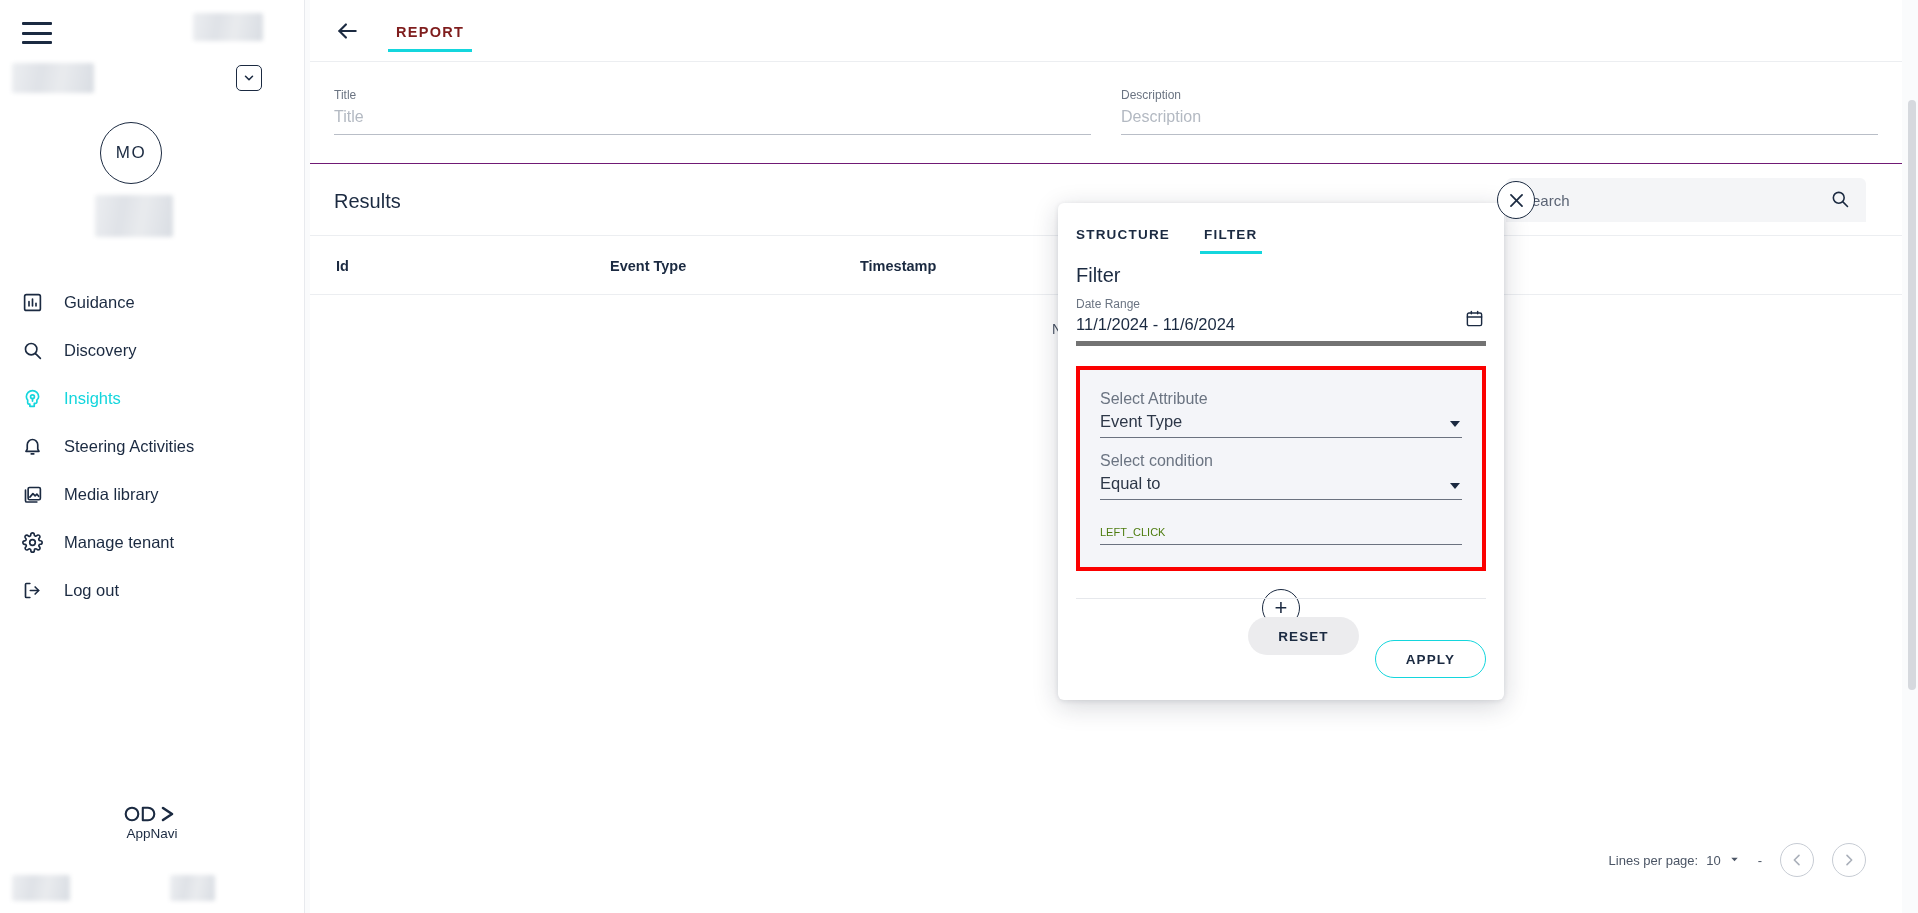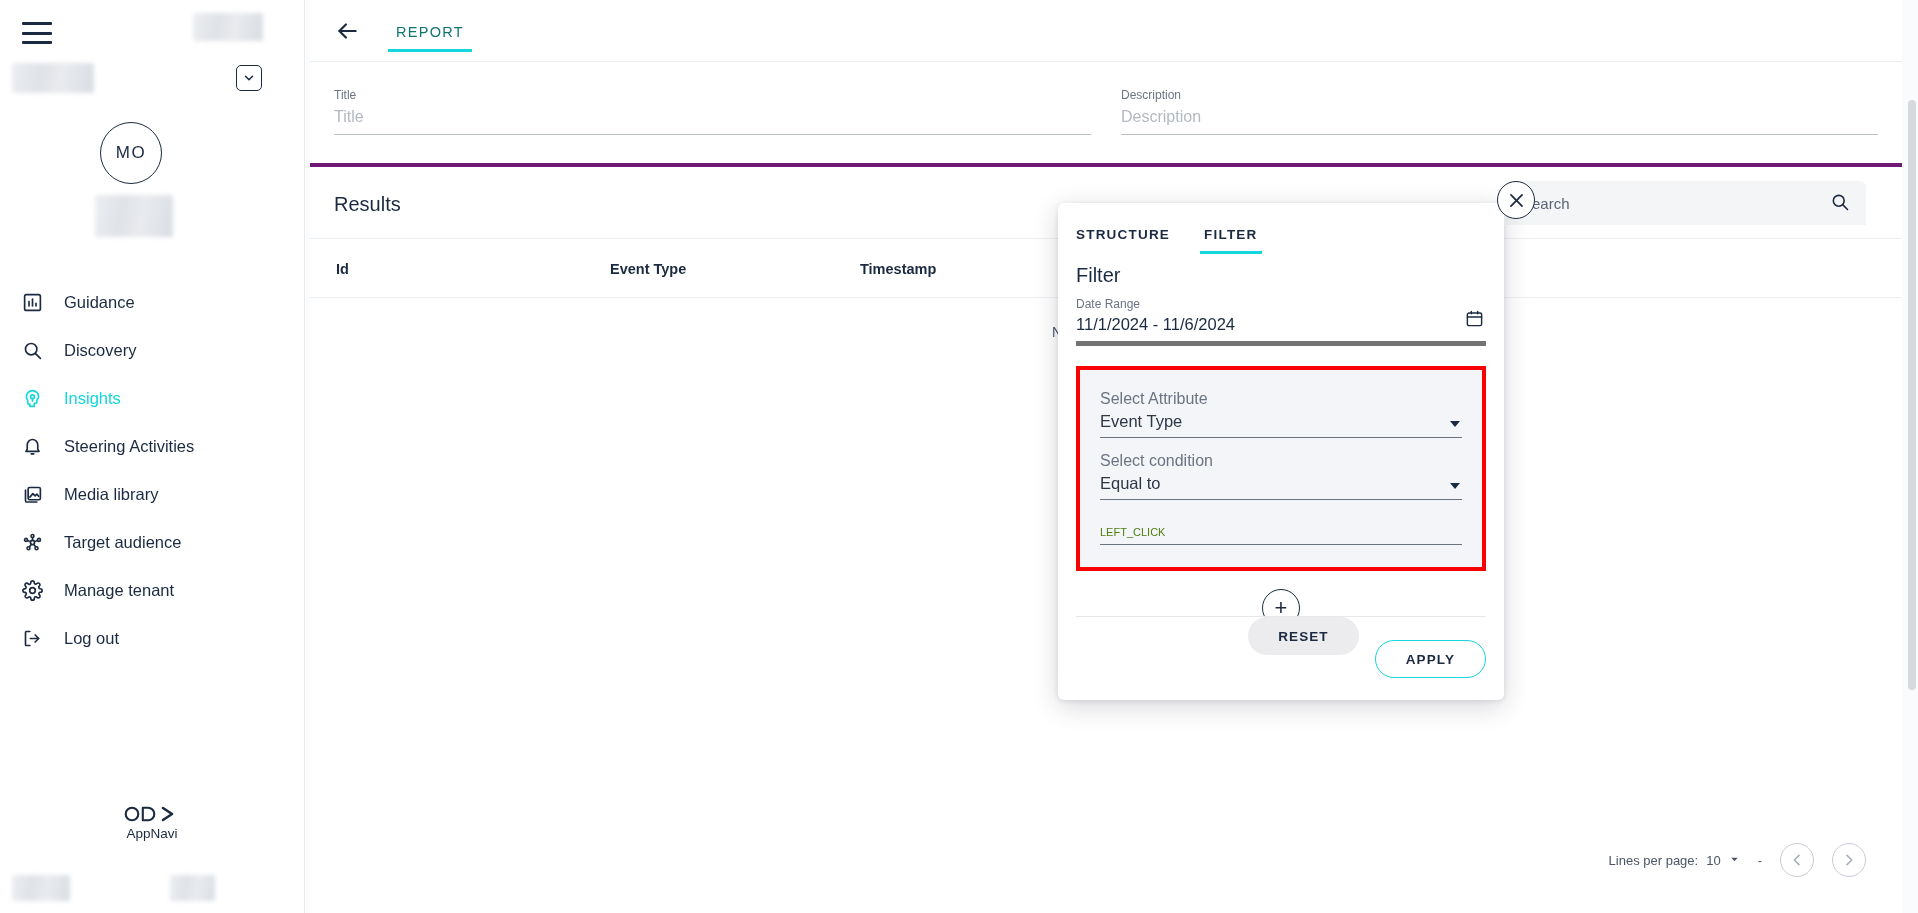--- a/index.html
+++ b/index.html
@@ -75,35 +75,35 @@
     position: absolute; left: 5px; top: 0; right: 16px; bottom: 0;
     background: #ffffff;
   }
   .topbar {
     height: 62px; display: flex; align-items: center;
     padding-left: 24px; gap: 28px;
     border-bottom: 1px solid #eceef1; background: #fff;
   }
   .back-arrow { width: 26px; height: 26px; cursor: pointer; color: #1b2a41; }
   .tab-report {
-    font-size: 14.5px; font-weight: normal; letter-spacing: 1.3px;
-    color: #0f766e; padding: 14px 8px 12px; position: relative; cursor: pointer;
+    font-size: 14.5px; font-weight: bold; letter-spacing: 1.3px;
+    color: #7f1d1d; padding: 14px 8px 12px; position: relative; cursor: pointer;
   }
   .tab-report::after {
     content: ""; position: absolute; left: 0; right: 0; bottom: 0;
     height: 3px; background: #14d6dd;
   }
 
   .form-row { display: flex; padding: 26px 24px 0; gap: 30px; }
   .field { flex: 1; position: relative; padding-bottom: 8px; border-bottom: 1px solid #b9bec7; }
   .field-label { font-size: 12px; color: #6b7482; margin-bottom: 6px; }
   .field-value { font-size: 16px; color: #b3b9c2; }
 
   .results-hdr {
-    margin-top: 28px; border-top: 4px solid #701a75;
+    margin-top: 28px; border-top: 1px solid #701a75;
     padding: 26px 24px 22px; font-size: 20px; color: #1b2a41;
     border-bottom: 1px solid #eceef1; position: relative;
   }
   .search-box {
     position: absolute; right: 36px; top: 14px;
     width: 360px; height: 44px; background: #f4f5f7;
     border-radius: 6px 6px 0 0;
     display: flex; align-items: center; padding: 0 16px;
     font-size: 15px; color: #5b6personally;
   }
@@ -173,21 +173,21 @@
 
   .add-row { display: flex; justify-content: center; margin-top: 18px; }
   .add-btn {
     width: 38px; height: 38px; border-radius: 50%;
     border: 1.6px solid #1b2a41; color: #1b2a41;
     display: flex; align-items: center; justify-content: center;
     font-size: 22px; line-height: 1; cursor: pointer;
   }
   .panel-footer {
     position: absolute; left: 18px; right: 18px; bottom: 22px;
-    border-top: 1px solid #e6e8ec; 
+    border-top: 1px solid #e6e8ec; padding-top: 18px;
     display: flex; justify-content: flex-end; gap: 16px;
   }
   .btn {
     height: 38px; padding: 0 30px; border-radius: 19px;
     font-size: 13.5px; font-weight: bold; letter-spacing: 1.1px;
     display: flex; align-items: center; justify-content: center; cursor: pointer;
   }
   .btn-reset { background: #ececee; color: #1b2a41; }
   .btn-apply { background: #fff; color: #1b2a41; border: 1.8px solid #14d6dd; margin-top: 23px; }
 
@@ -277,38 +277,20 @@
         <span class="nav-ico">
           <svg width="21" height="21" viewBox="0 0 24 24" fill="none" stroke="#1b2a41" stroke-width="1.9" stroke-linecap="round" stroke-linejoin="round">
             <rect x="7" y="4" width="14" height="14" rx="1.6"></rect>
             <path d="M4 7v12a1.6 1.6 0 0 0 1.6 1.6H17"></path>
             <polyline points="9 15 12.5 11 15 13.5 17 11.5 19 14"></polyline>
           </svg>
         </span>
         <span>Media library</span>
       </div>
 
-      <div class="nav-item">
-        <span class="nav-ico">
-          <svg width="21" height="21" viewBox="0 0 24 24" fill="none" stroke="#1b2a41" stroke-width="1.8" stroke-linecap="round" stroke-linejoin="round">
-            <circle cx="12" cy="12" r="2.4"></circle>
-            <circle cx="12" cy="4.6" r="1.7"></circle>
-            <circle cx="4.6" cy="9" r="1.7"></circle>
-            <circle cx="19.4" cy="9" r="1.7"></circle>
-            <circle cx="7.4" cy="18.5" r="1.7"></circle>
-            <circle cx="16.6" cy="18.5" r="1.7"></circle>
-            <line x1="12" y1="9.6" x2="12" y2="6.3"></line>
-            <line x1="9.8" y1="11" x2="6.2" y2="9.6"></line>
-            <line x1="14.2" y1="11" x2="17.8" y2="9.6"></line>
-            <line x1="10.8" y1="14.1" x2="8.4" y2="17"></line>
-            <line x1="13.2" y1="14.1" x2="15.6" y2="17"></line>
-          </svg>
-        </span>
-        <span>Target audience</span>
-      </div>
 
       <div class="nav-item">
         <span class="nav-ico">
           <svg width="21" height="21" viewBox="0 0 24 24" fill="none" stroke="#1b2a41" stroke-width="1.9" stroke-linecap="round" stroke-linejoin="round">
             <circle cx="12" cy="12" r="3.2"></circle>
             <path d="M19.4 15a1.6 1.6 0 0 0 .3 1.8l.1.1a2 2 0 1 1-2.8 2.8l-.1-.1a1.6 1.6 0 0 0-1.8-.3 1.6 1.6 0 0 0-1 1.5V21a2 2 0 1 1-4 0v-.1a1.6 1.6 0 0 0-1-1.5 1.6 1.6 0 0 0-1.8.3l-.1.1a2 2 0 1 1-2.8-2.8l.1-.1a1.6 1.6 0 0 0 .3-1.8 1.6 1.6 0 0 0-1.5-1H3a2 2 0 1 1 0-4h.1a1.6 1.6 0 0 0 1.5-1 1.6 1.6 0 0 0-.3-1.8l-.1-.1a2 2 0 1 1 2.8-2.8l.1.1a1.6 1.6 0 0 0 1.8.3H9a1.6 1.6 0 0 0 1-1.5V3a2 2 0 1 1 4 0v.1a1.6 1.6 0 0 0 1 1.5 1.6 1.6 0 0 0 1.8-.3l.1-.1a2 2 0 1 1 2.8 2.8l-.1.1a1.6 1.6 0 0 0-.3 1.8V9a1.6 1.6 0 0 0 1.5 1H21a2 2 0 1 1 0 4h-.1a1.6 1.6 0 0 0-1.5 1z"></path>
           </svg>
         </span>
         <span>Manage tenant</span>
       </div>

